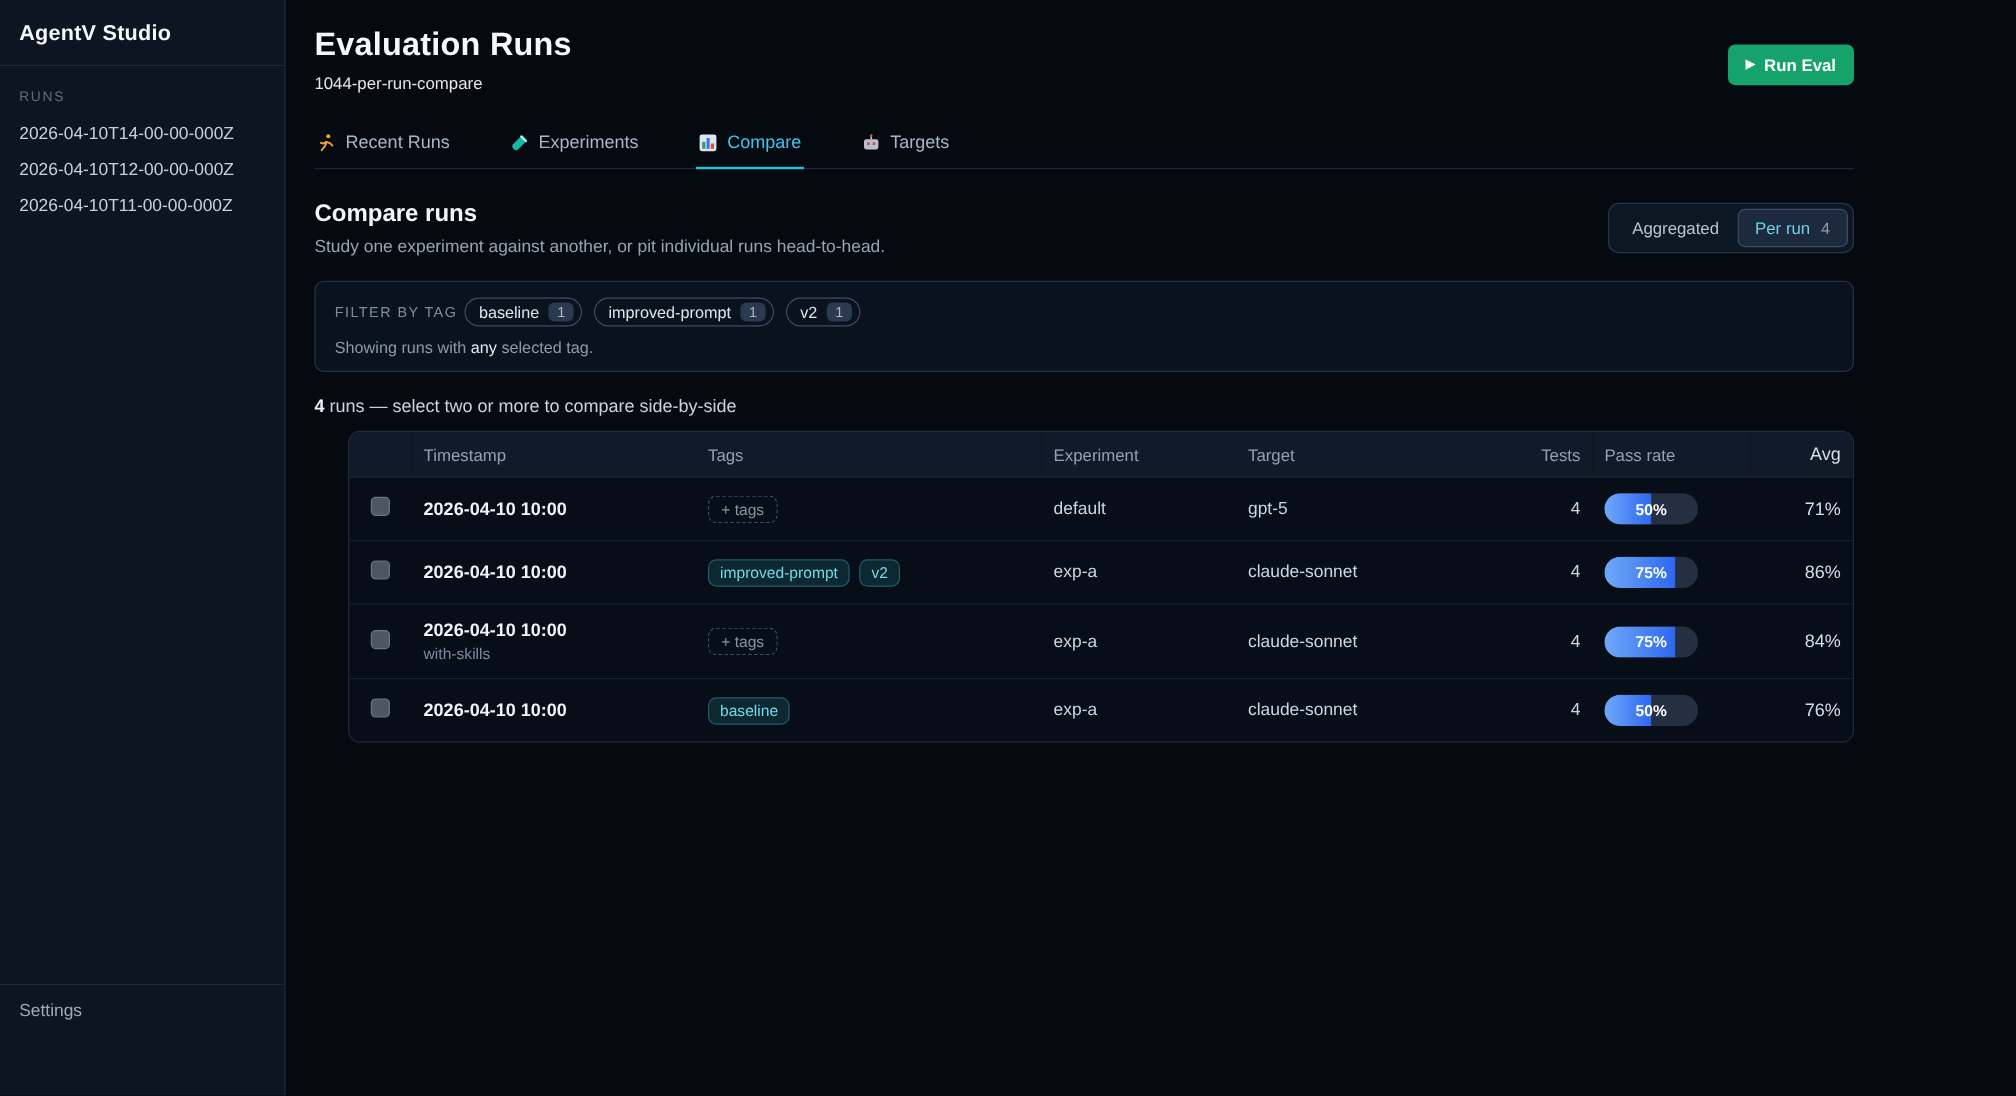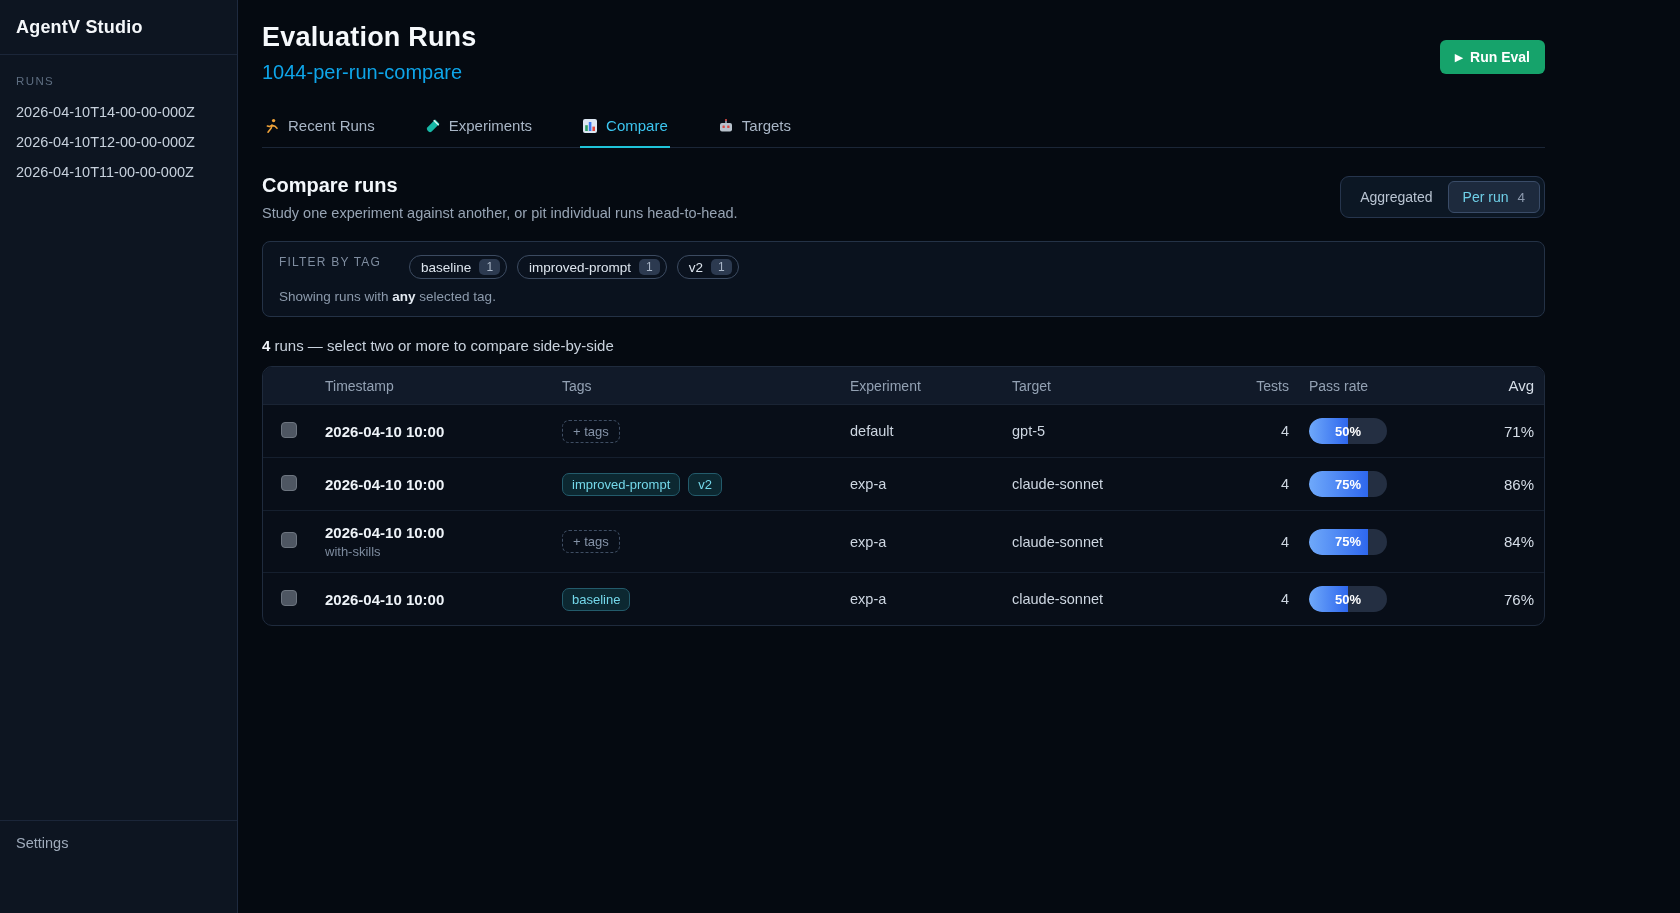--- a/index.html
+++ b/index.html
@@ -28,21 +28,21 @@
   }
   .sidebar-footer {
     margin-top:auto; border-top:1px solid #1b2639;
     padding:14px 16px 62px; font-size:14.5px; color:#9fabbb; cursor:pointer;
   }
   
   .main { flex:1; padding:20px 24px; overflow:hidden; }
   .main-inner { width:1283px; }
   .page-header { display:flex; justify-content:space-between; align-items:center; }
   .page-title { font-size:27px; font-weight:bold; color:#f6f9fc; margin:2px 0 8px; letter-spacing:.2px; }
-  .page-subtitle { font-size:20px; color:#0ea5e9; }
+  .page-subtitle { font-size:14px; color:#e5e5e5; }
   .run-eval-btn {
     background:var(--accent-green,#16a36b); color:#fff; border:none; border-radius:6px;
     font-family:inherit; font-size:14px; font-weight:bold; padding:9px 15px; margin-top:10px;
     display:inline-flex; align-items:center; gap:7px; cursor:pointer;
   }
   .run-eval-btn .btn-icon { font-size:11px; }
   
   .tabs { display:flex; gap:46px; margin-top:24px; border-bottom:1px solid #1b2637; }
   .tab {
     display:flex; align-items:center; gap:8px; padding:9px 2px 12px;
@@ -59,34 +59,34 @@
     display:flex; align-items:center; margin-top:2px;
   }
   .seg { padding:7px 14px; font-size:14px; color:#b9c4d2; border-radius:6px; border:1px solid transparent; cursor:pointer; display:flex; align-items:center; gap:9px; }
   .seg.active { background:#1d2a3d; border-color:#3a4c68; color:#6fd0e8; }
   .seg .seg-count { color:#8b99ad; font-size:13.5px; }
   
   .filter-panel {
     margin-top:20px; border:1px solid #243246; background:#0a121e; border-radius:8px;
     padding:13px 16px 12px;
   }
-  .filter-row { display:flex; align-items:flex-start; gap:26px; flex-wrap:wrap; }
+  .filter-row { display:flex; align-items:center; gap:4px; flex-wrap:wrap; }
   .filter-label { font-size:12px; letter-spacing:1.2px; color:#7f8da0; margin-right:2px; }
   .filter-chip {
     border:1px solid #3c4b61; border-radius:14px; padding:3px 6px 3px 11px; background:transparent;
     font-family:inherit; font-size:13.5px; color:#dde5ee; display:inline-flex; gap:8px; align-items:center; cursor:pointer;
   }
   .chip-count { background:#2c3a50; color:#aab7c8; border-radius:5px; font-size:12px; padding:1px 7px; }
   .filter-note { margin-top:10px; font-size:13.5px; color:#8c9aac; }
-  .filter-note b { color:#e2e9f1; font-weight:bold; }
+  .filter-note b { color:#e2e9f1; font-weight:normal; }
   
   .summary-line { margin:20px 0 12px; font-size:15px; color:#c9d2dd; }
   .summary-line b { color:#f1f5f9; }
   
-  .table-card { border:1px solid #1f2b3d; border-radius:10px; overflow:hidden; background:#080e18; }
+  .table-card { border:1px solid #1f2b3d; border-radius:10px; overflow:hidden; background:#080e18;margin-left:28px; }
   table { width:100%; border-collapse:collapse; table-layout:fixed; }
   thead tr { background:#111a29; }
   th { text-align:left; font-weight:normal; color:#93a1b3; font-size:14px; padding:10px 10px; }
   th.num, td.num { text-align:right; }
   td { padding:13px 10px; border-top:1px solid #151f2e; font-size:14.5px; color:#cdd6e1; vertical-align:middle; }
   tbody tr:first-child td { border-top:1px solid #1a2434; }
   .cell-check { padding-left:18px; }
   .checkbox {
     width:16px; height:16px; background:#4e5662; border:1px solid #6d7580; border-radius:4px;
     display:inline-block; cursor:pointer;

